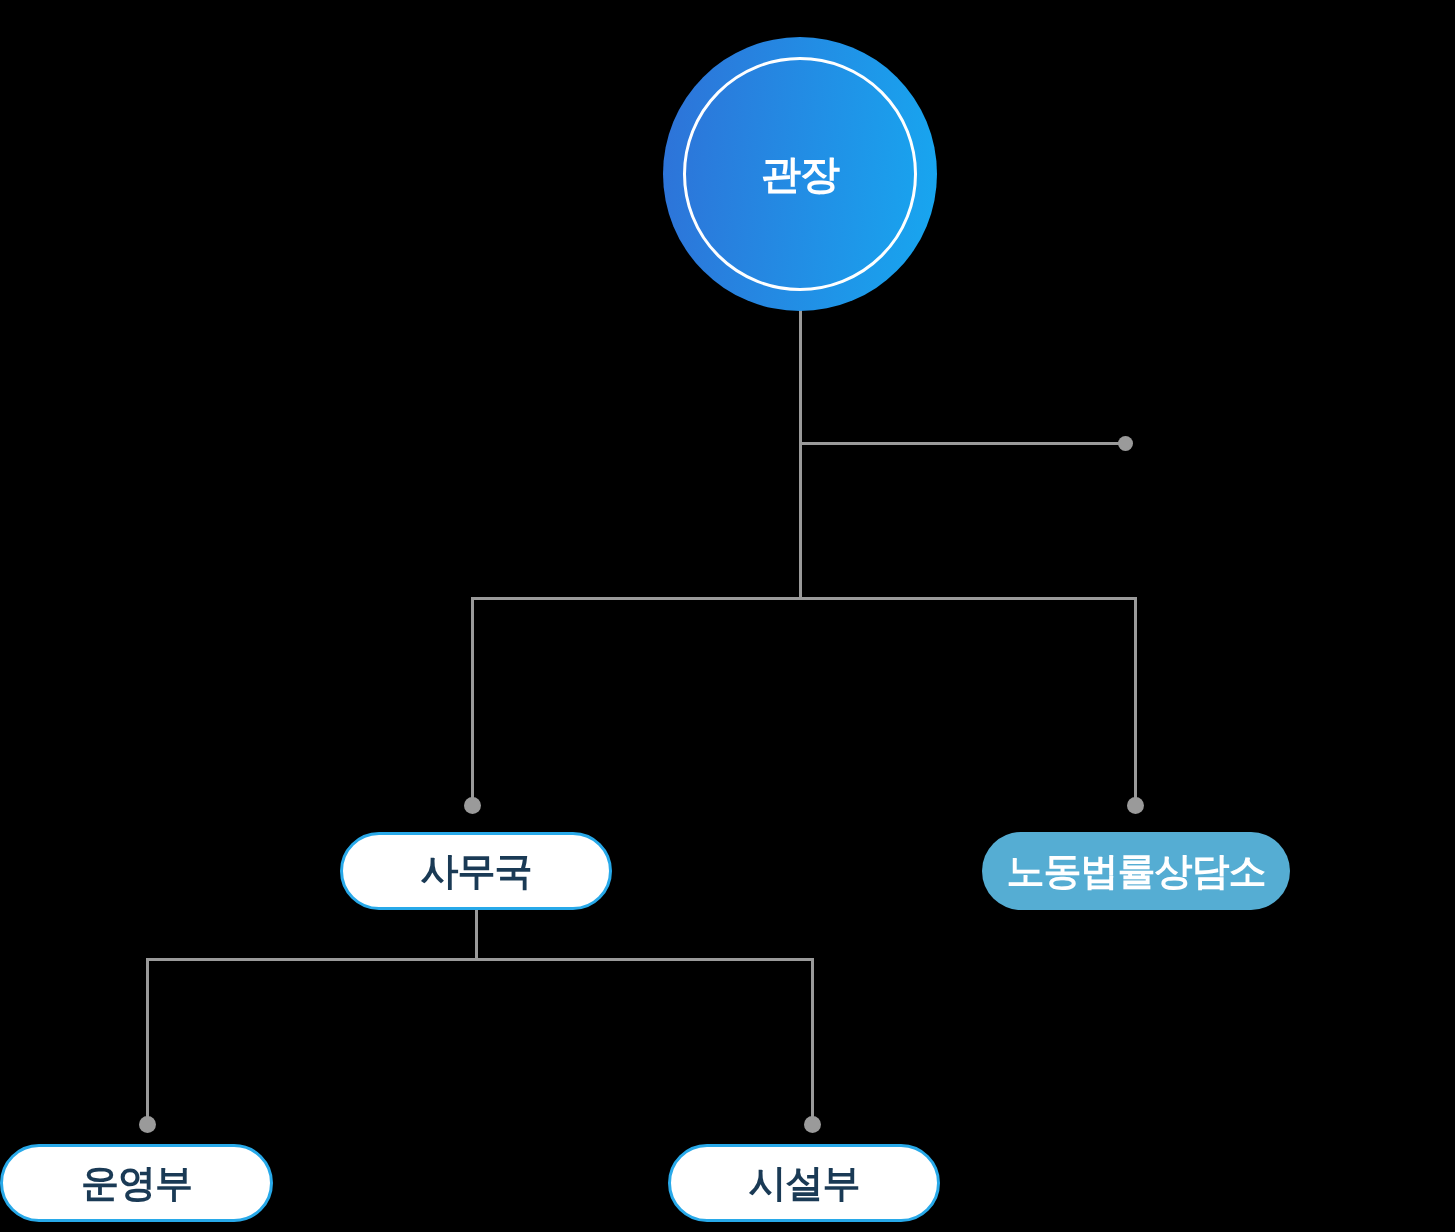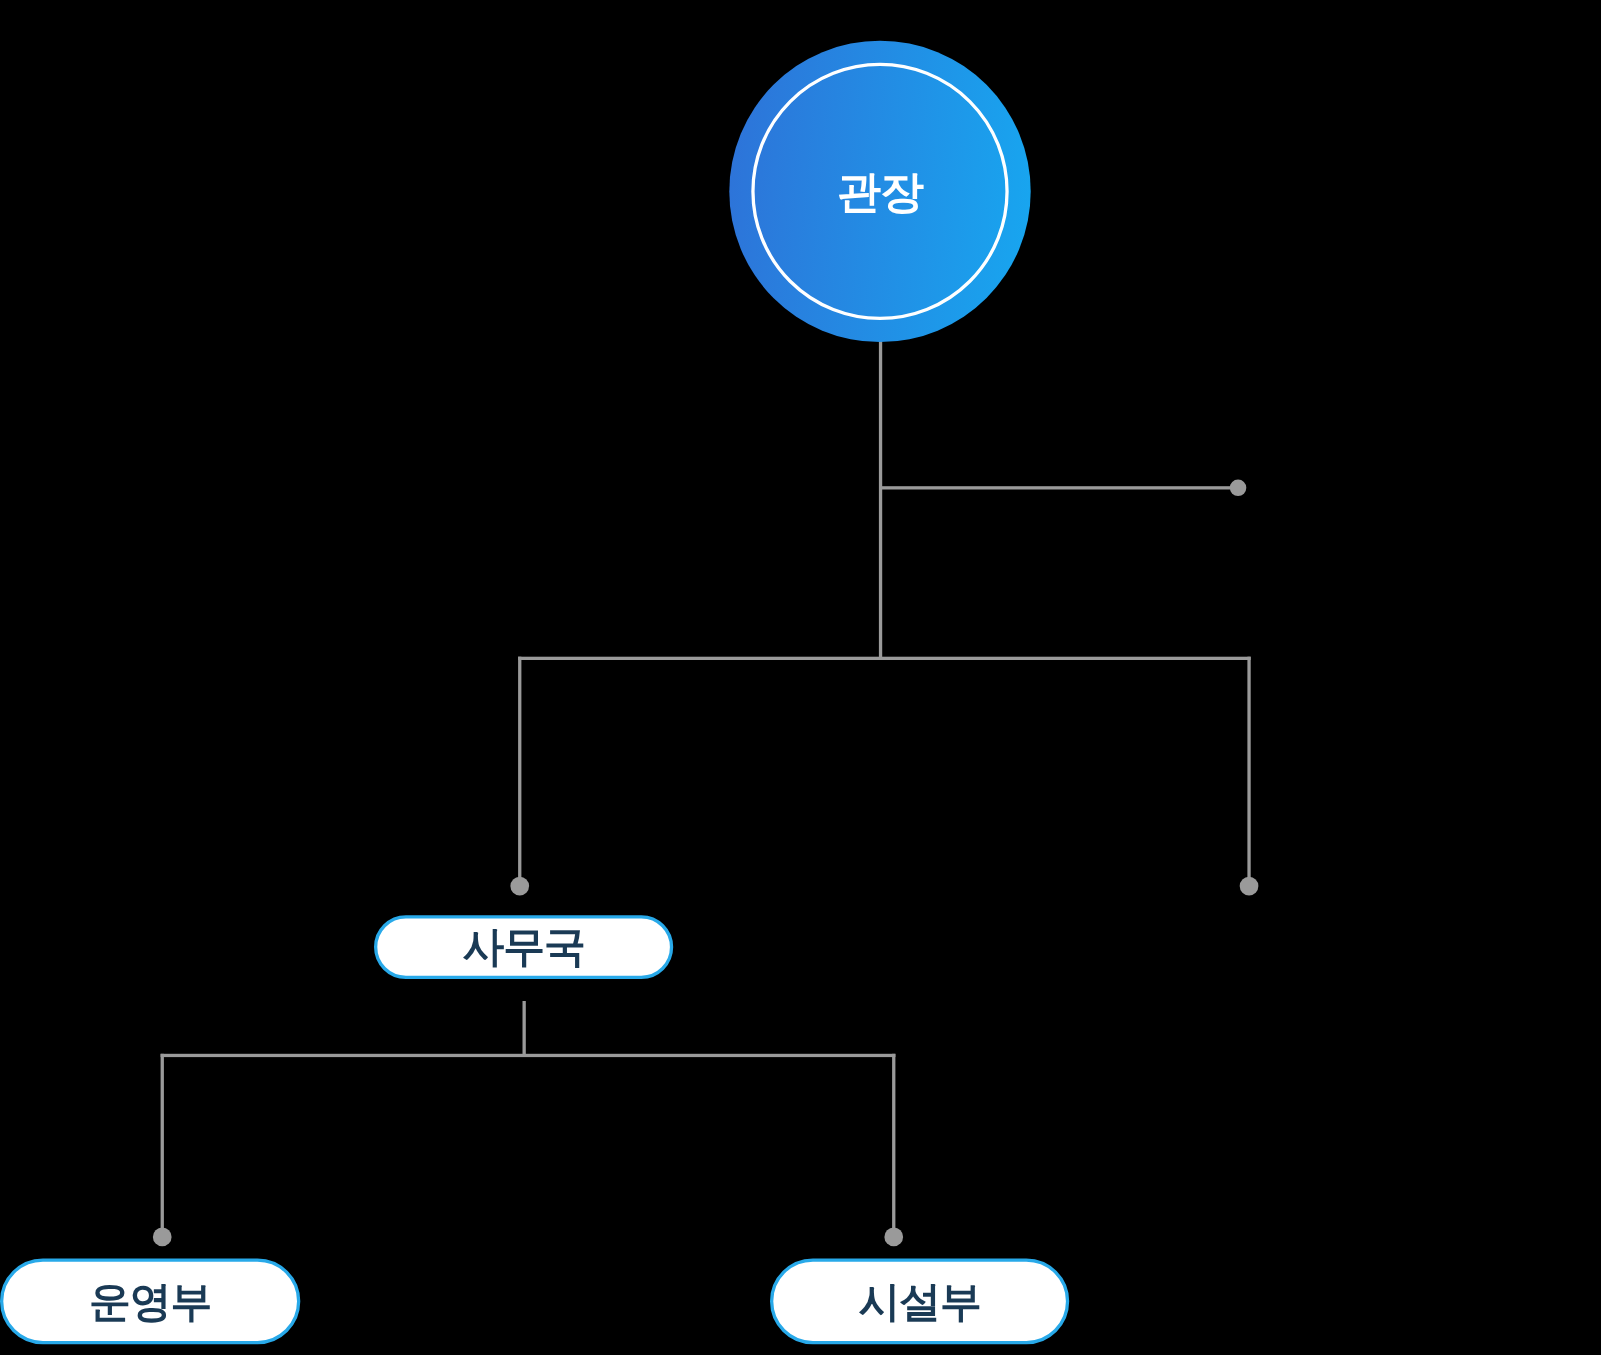--- a/index.html
+++ b/index.html
@@ -82,24 +82,24 @@
   .pill.mid-blue {
     background: #55add3;
     color: #ffffff;
   }
   .pill.white {
     background: #ffffff;
     border: 3px solid #28a9e9;
     color: #1a3a55;
   }
   .pill-committee { left: 1160px; top: 383px; width: 268px; height: 80px; }
-  .pill-office    { left: 340px;  top: 810px; width: 272px; height: 58px; }
+  .pill-office    { left: 340px;  top: 810px; width: 272px; height: 78px; }
   .pill-counsel   { left: 982px;  top: 810px; width: 308px; height: 78px; }
   .pill-operations{ left: 0;   top: 1122px; width: 273px; height: 78px; }
-  .pill-facilities{ left: 700px;  top: 1122px; width: 272px; height: 78px; }
+  .pill-facilities{ left: 668px;  top: 1122px; width: 272px; height: 78px; }
 </style>
 </head>
 <body>
 
 <div class="canvas">
 
   <div class="line v" style="left:799px; top:287px; height:291px;"></div>
   <div class="line h" style="left:800px; top:420px; width:320px;"></div>
   <div class="dot small" style="left:1118px; top:414px;"></div>
 
@@ -119,20 +119,23 @@
   <div class="circle-node">
     <div class="inner-ring"></div>
     <span class="label">관장</span>
   </div>
 
 
   <div class="pill white pill-office">
     <span>사무국</span>
   </div>
 
+  <div class="pill mid-blue pill-counsel">
+    <span>노동법률상담소</span>
+  </div>
 
   <div class="pill white pill-operations">
     <span>운영부</span>
   </div>
 
   <div class="pill white pill-facilities">
     <span>시설부</span>
   </div>
 
 </div>

